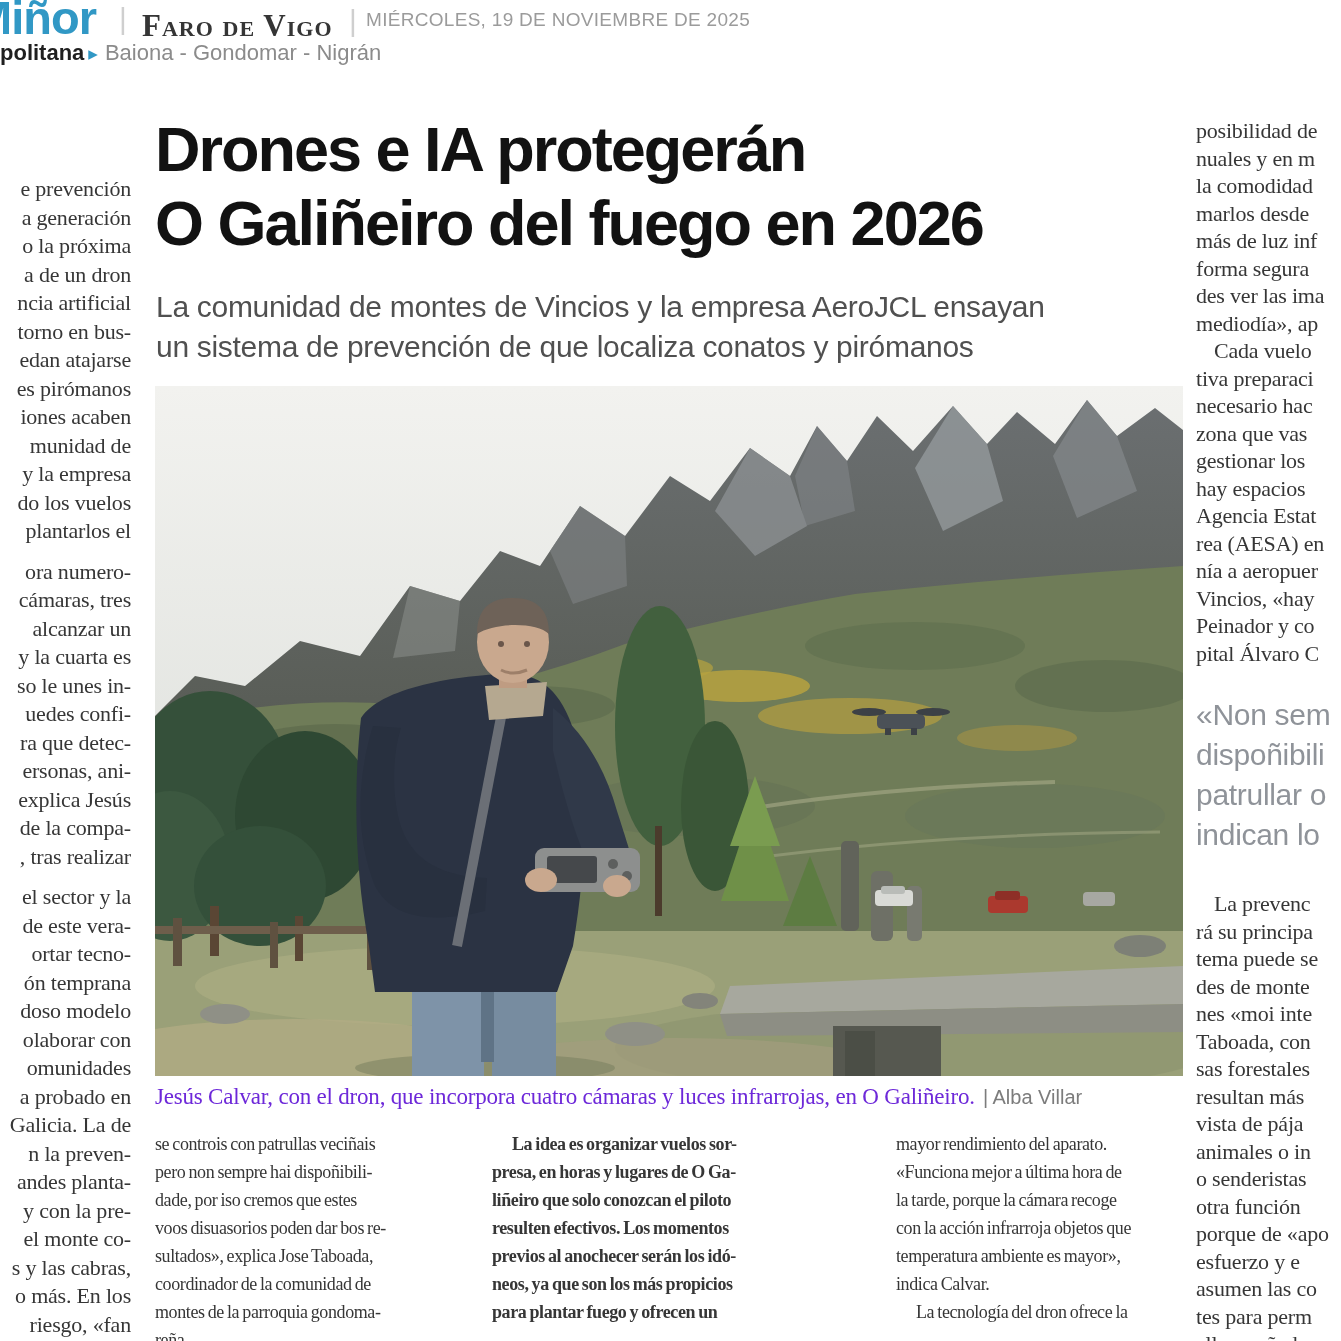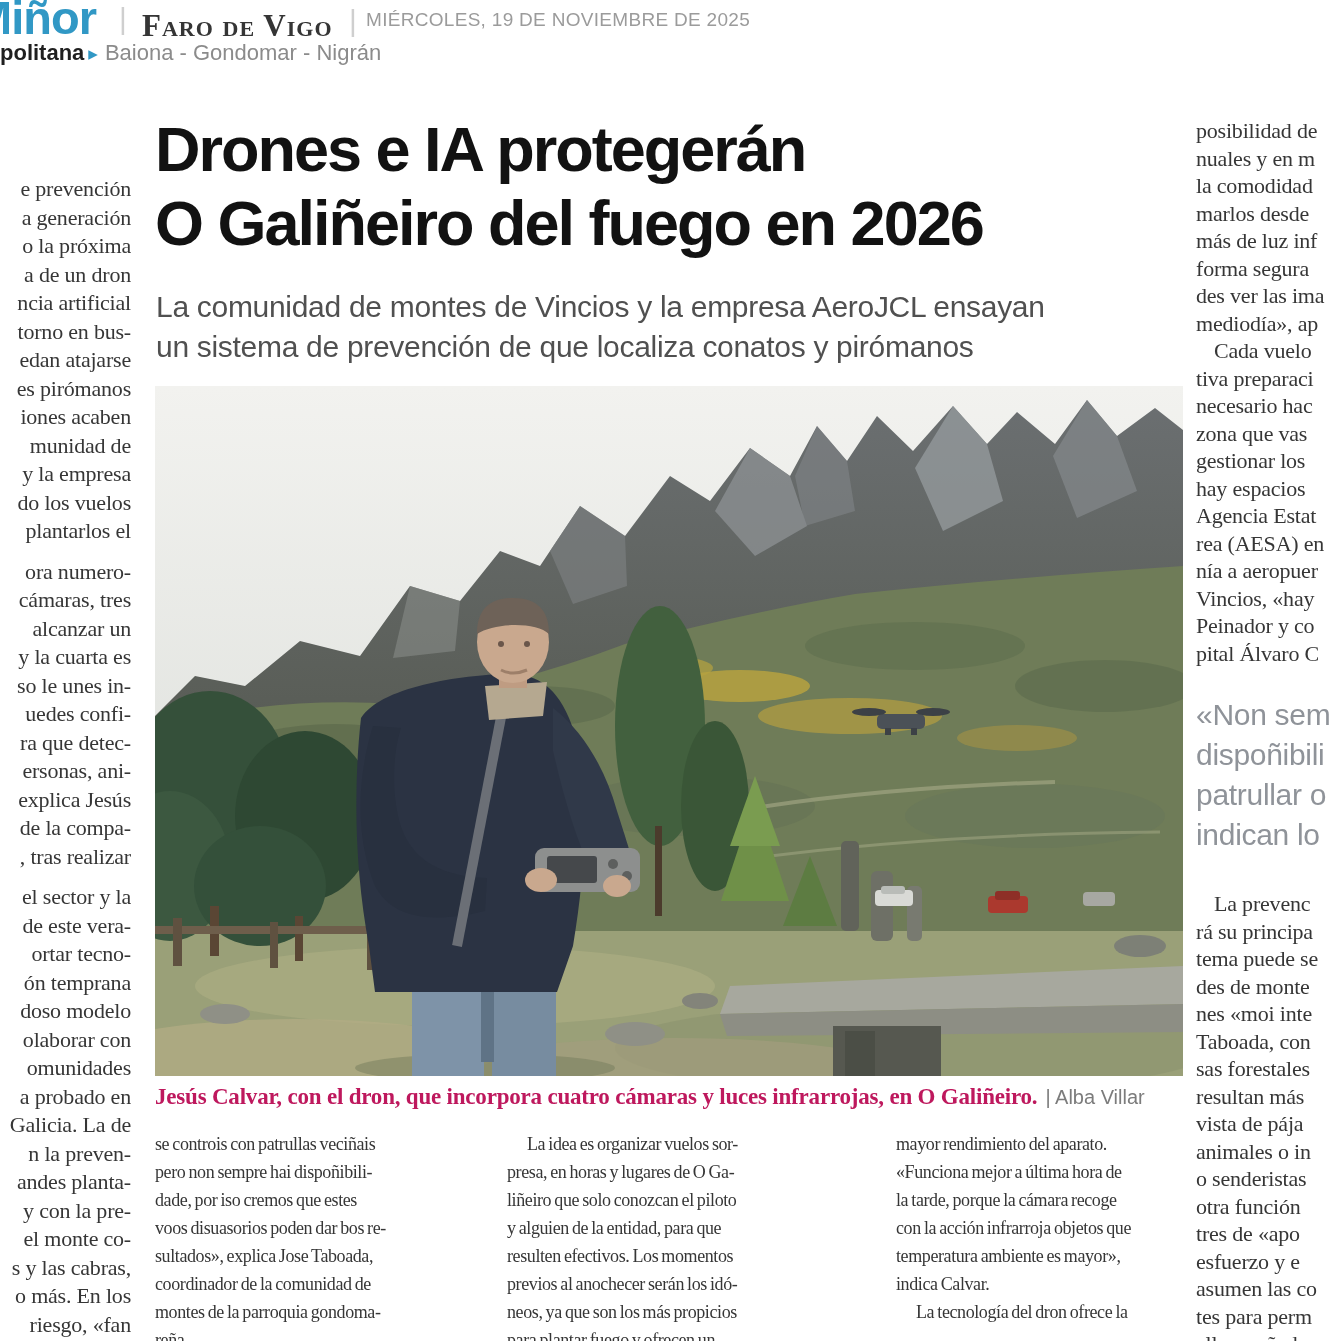--- a/index.html
+++ b/index.html
@@ -59,31 +59,31 @@
     margin-top:30px;margin-bottom:33px;
     font-family:"Liberation Sans",sans-serif;font-size:30px;color:#8f9399;
     letter-spacing:-0.3px;
   }
   .pull-quote .tl{height:40px;white-space:nowrap;}
   
   .photo-wrap{position:absolute;left:155px;top:386px;width:1028px;height:690px;overflow:hidden;background:#e7e8e4;}
   .photo-wrap svg{display:block;width:100%;height:100%;}
   
   .caption{position:absolute;left:155px;top:1084px;width:1035px;font-size:23px;}
-  .caption .cap-bold{font-weight:700;color:#be185d;letter-spacing:-0.2px;}
+  .caption .cap-bold{font-weight:400;color:#6d28d9;letter-spacing:-0.2px;}
   .caption .cap-credit{font-family:"Liberation Sans",sans-serif;font-size:20px;color:#7c7c7c;margin-left:8px;}
   
   .bodycol{
     position:absolute;top:1134px;height:207px;overflow:hidden;
     font-size:18px;color:#363636;letter-spacing:-0.4px;word-spacing:-1px;
   }
   .bodycol .tl{height:28px;white-space:nowrap;overflow:hidden;}
   .bodycol .tl.ind{text-indent:20px;}
   .col1{left:155px;width:324px;}
-  .col2{left:507px;width:324px;}
+  .col2{left:492px;width:324px;font-weight:bold;}
   .col3{left:896px;width:318px;}
 </style>
 </head>
 <body>
 
 <div class="masthead">
   <div class="edition-logo">Miñor</div>
   <div class="mast-sep sep1">|</div>
   <div class="paper-name">Faro de Vigo</div>
   <div class="mast-sep sep2">|</div>
@@ -308,21 +308,20 @@
     <div class="tl">voos disuasorios poden dar bos re-</div>
     <div class="tl">sultados», explica Jose Taboada,</div>
     <div class="tl">coordinador de la comunidad de</div>
     <div class="tl">montes de la parroquia gondoma-</div>
     <div class="tl">reña.</div>
   </div>
 <div class="bodycol col2">
     <div class="tl ind">La idea es organizar vuelos sor-</div>
     <div class="tl">presa, en horas y lugares de O Ga-</div>
     <div class="tl">liñeiro que solo conozcan el piloto</div>
-    <div class="tl">y alguien de la entidad, para que</div>
     <div class="tl">resulten efectivos. Los momentos</div>
     <div class="tl">previos al anochecer serán los idó-</div>
     <div class="tl">neos, ya que son los más propicios</div>
     <div class="tl">para plantar fuego y ofrecen un</div>
   </div>
 <div class="bodycol col3">
     <div class="tl">mayor rendimiento del aparato.</div>
     <div class="tl">«Funciona mejor a última hora de</div>
     <div class="tl">la tarde, porque la cámara recoge</div>
     <div class="tl">con la acción infrarroja objetos que</div>
@@ -366,19 +365,19 @@
       <div class="tl">tema puede se</div>
       <div class="tl">des de monte</div>
       <div class="tl">nes «moi inte</div>
       <div class="tl">Taboada, con</div>
       <div class="tl">sas forestales</div>
       <div class="tl">resultan más</div>
       <div class="tl">vista de pája</div>
       <div class="tl">animales o in</div>
       <div class="tl">o senderistas</div>
       <div class="tl">otra función</div>
-      <div class="tl">tres de «apo</div>
+      <div class="tl">porque de «apo</div>
       <div class="tl">esfuerzo y e</div>
       <div class="tl">asumen las co</div>
       <div class="tl">tes para perm</div>
       <div class="tl">ellas», añade</div>
     </div>
 </div>
 
 </body></html>

